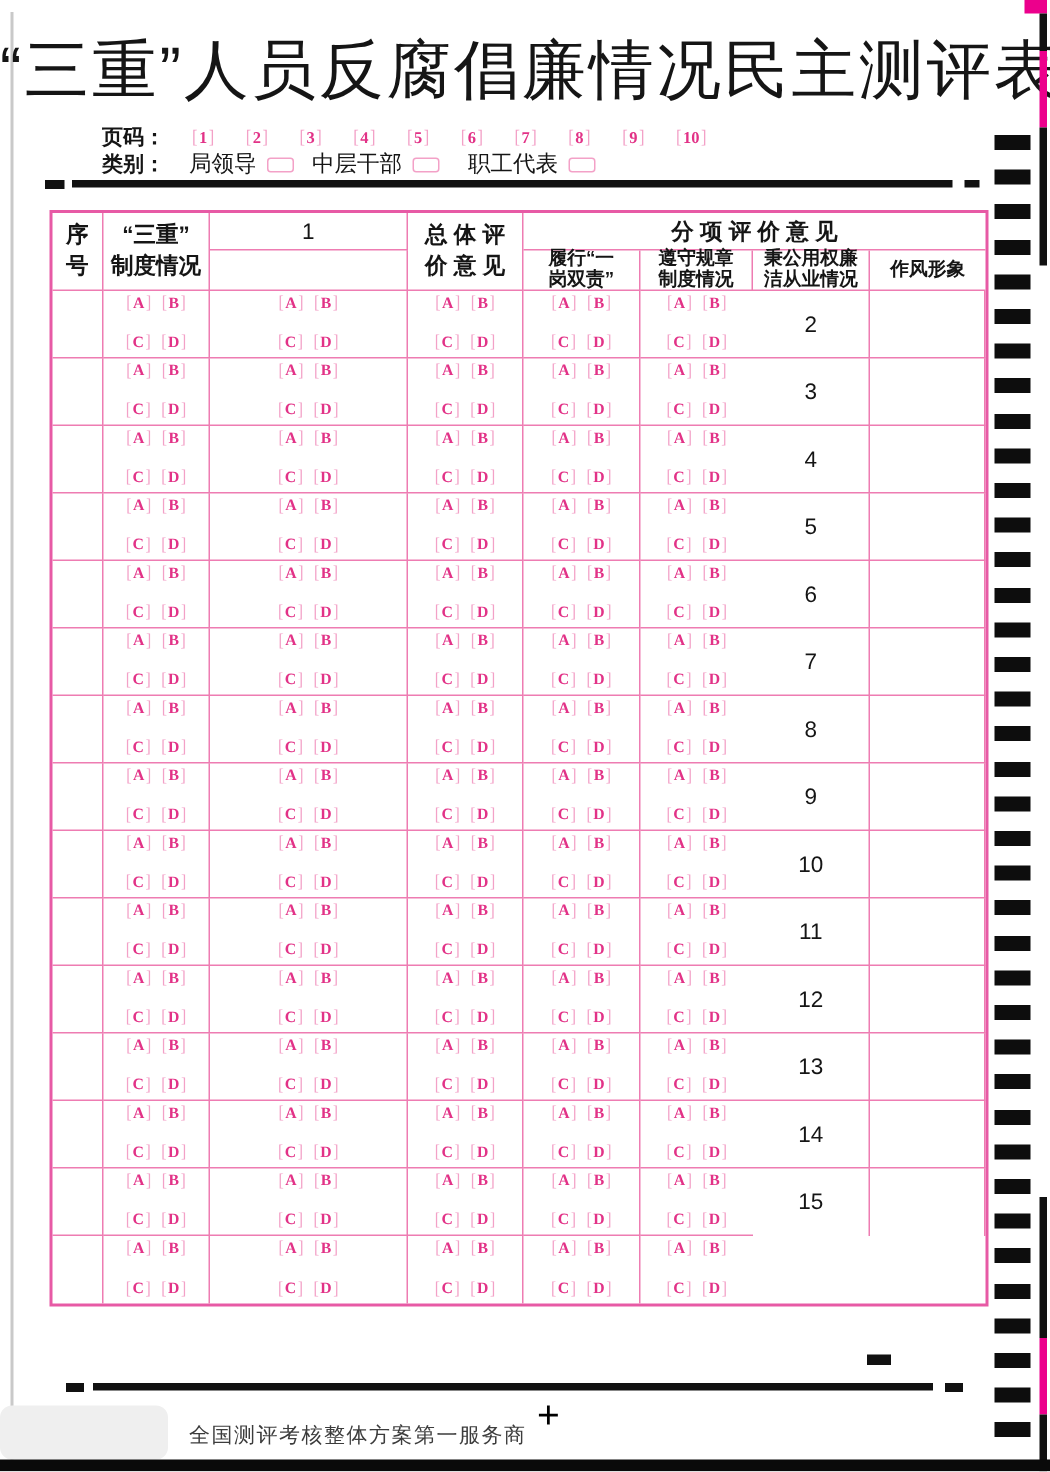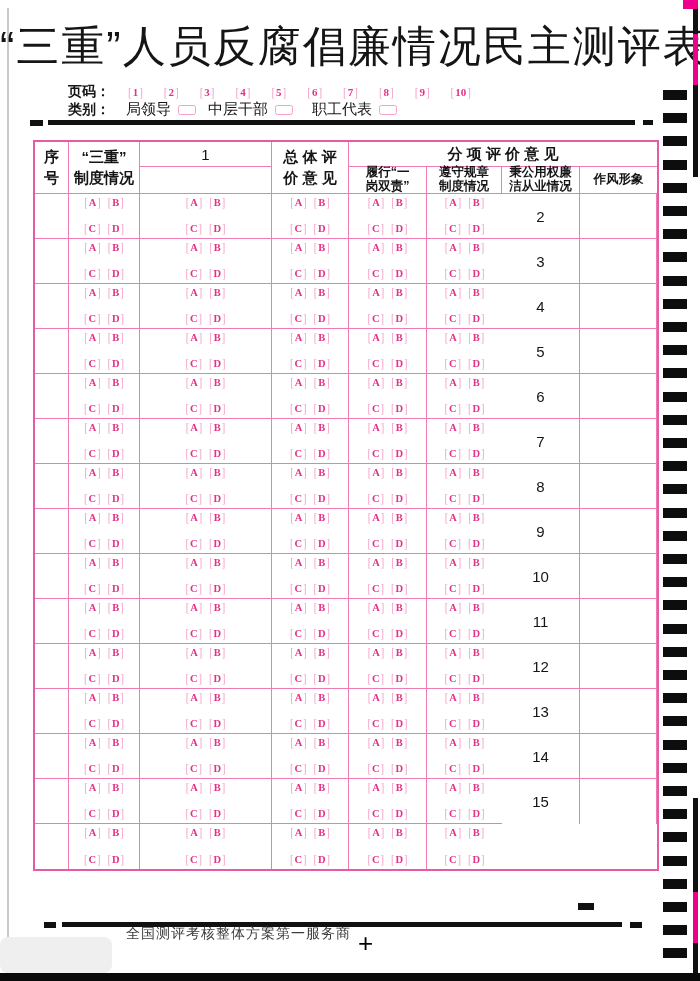--- a/index.html
+++ b/index.html
@@ -43,21 +43,21 @@
   .hgroup{grid-column:5/9;grid-row:1;border-right:none;font-weight:bold;font-size:15px;}
   .idx{font-size:15px;justify-content:center;}
   .evalcell{justify-content:space-between;padding:3px 0 4px;}
   .bl{display:flex;gap:7px;}
   .bl .bub{font-size:10.5px;line-height:11px;}
   
   #notes{position:absolute;left:48px;top:874px;font-size:14px;font-weight:bold;line-height:24px;white-space:nowrap;}
   #noteLine2{margin-left:29px;}
   .pinkbrk{color:var(--bl);font-family:"Liberation Serif",serif;font-size:11px;font-weight:bold;}
   .fillmark{display:inline-block;width:15px;height:7px;background:#111;margin:0 6px;vertical-align:middle;}
-  #footerBrand{position:absolute;left:126px;top:925px;font-size:14px;color:#3c3c3c;
+  #footerBrand{position:absolute;left:126px;top:948px;font-size:14px;color:#3c3c3c;
                font-family:"Liberation Serif",serif;letter-spacing:1px;}
   #plusMark{position:absolute;left:358px;top:928px;font-size:26px;font-weight:normal;color:#000;}
   .smudge{position:absolute;left:0;top:937px;width:112px;height:36px;background:#efefef;border-radius:8px;}
   
   #timingCol .tmark{position:absolute;left:663px;width:24px;height:10px;background:#0d0d0d;}
   .vseg{position:absolute;left:693px;width:5px;}
   .corner-mag{position:absolute;left:683px;top:0;width:15px;height:9px;background:var(--mag);}
   #bottomBand{position:absolute;left:0;top:973px;width:700px;height:8px;background:#0a0a0a;}
 </style>
 </head>

